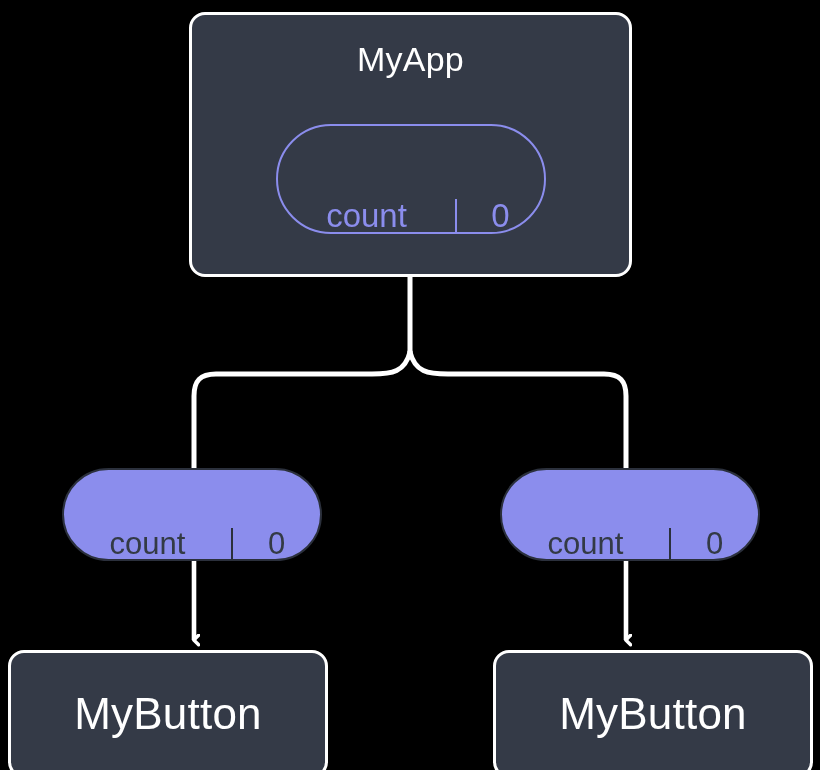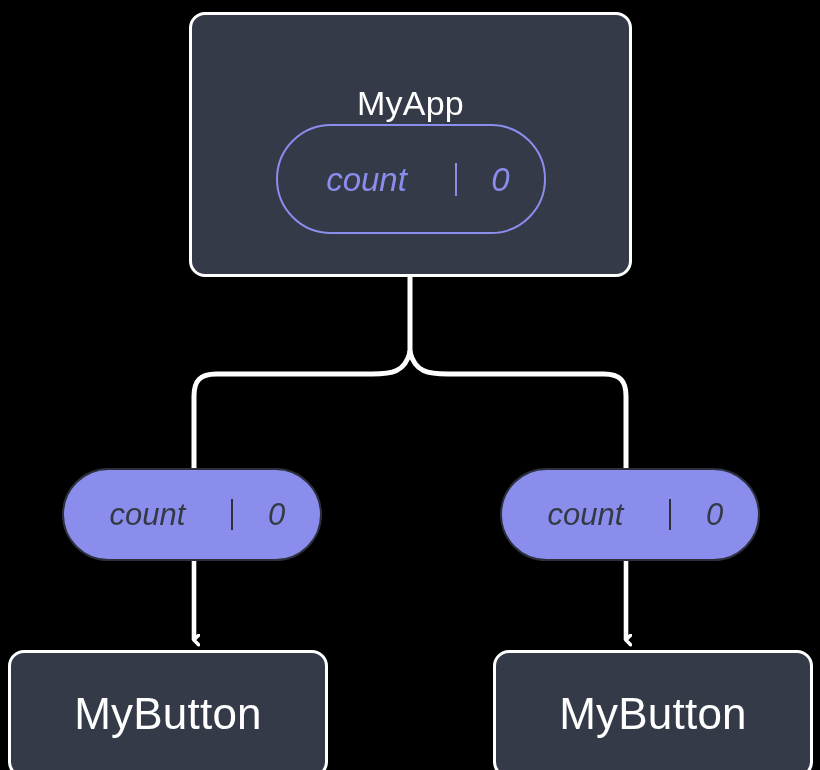--- a/index.html
+++ b/index.html
@@ -51,21 +51,21 @@
 
   
   #app-box {
     left: 189px;
     top: 12px;
     width: 443px;
     height: 265px;
     z-index: 3;
   }
   #app-box .comp-title {
-    margin-top: 71px;
+    margin-top: 27px;
   }
 
   
   .leaf-box {
     height: 128px;
     justify-content: center;
     z-index: 3;
   }
   #btn-box-left {
     left: 8px;
@@ -79,25 +79,24 @@
   }
   .leaf-box .comp-title {
     font-size: 44px;
   }
 
   
   .pill {
     position: absolute;
     box-sizing: border-box;
     display: flex;
-    align-items: center;
+    align-items: flex-end;
     border-radius: 999px;
     overflow: hidden;
     z-index: 4;
-    font-style: italic;
   }
   .pill .pill-key,
   .pill .pill-val {
     display: flex;
     align-items: center;
     justify-content: center;
     line-height: 1;
     white-space: nowrap;
   }
 

